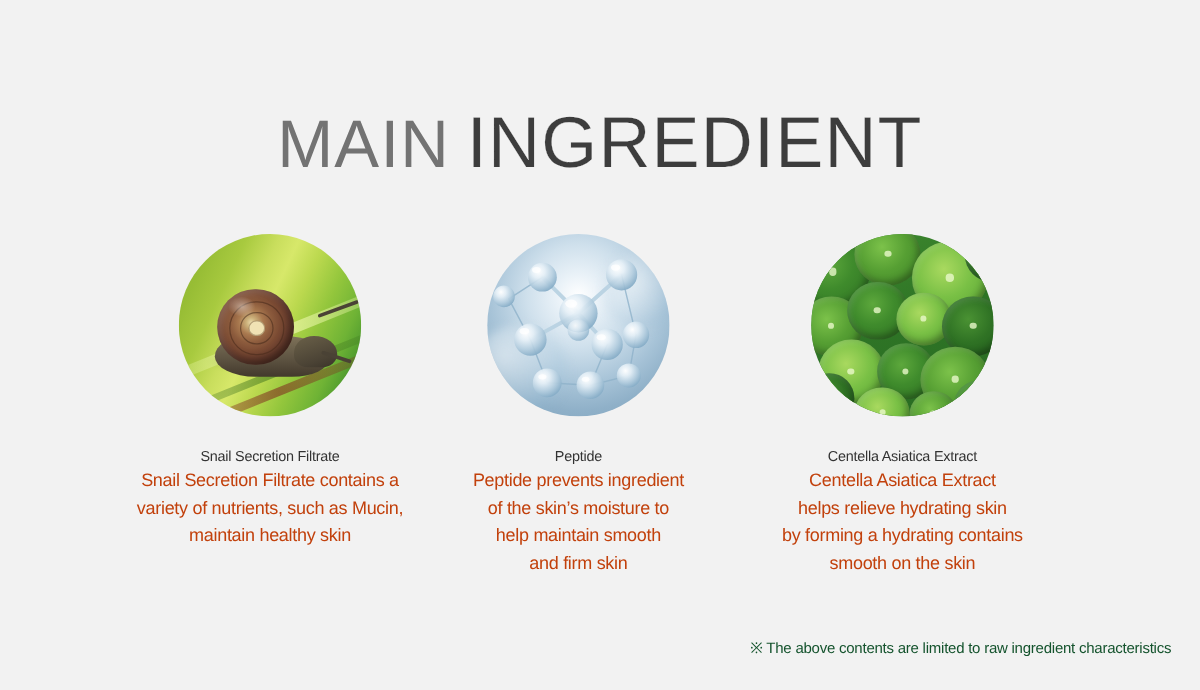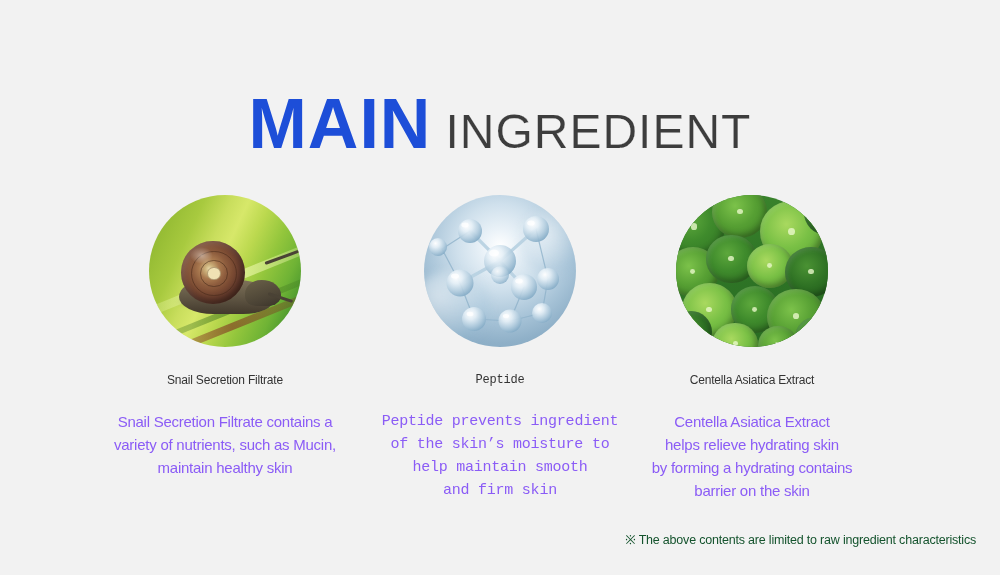--- a/index.html
+++ b/index.html
@@ -25,27 +25,27 @@
   
   .title-block {
     position: absolute;
     top: 84px;
     left: 0;
     width: 1000px;
     text-align: center;
     white-space: nowrap;
   }
   .title-strong {
-    font-size: 70px;
+    font-size: 56px;
     letter-spacing: 1px;
-    color: #1d4ed8;
-    font-weight: 700;
+    color: #737373;
+    font-weight: 400;
   }
   .title-light {
-    font-size: 48px;
+    font-size: 60px;
     letter-spacing: 1px;
     color: #2e2e2e;
     font-weight: 400;
     -webkit-text-stroke: 0.2px #f2f2f2;
     margin-left: 14px;
     opacity: .92;
     transform: scaleX(1.0);
     display: inline-block;
   }
 
@@ -57,43 +57,43 @@
     width: 1000px;
     height: 320px;
   }
   .col {
     position: absolute;
     top: 0;
     width: 300px;
     text-align: center;
   }
   .col-0 { left: 75px; }
-  .col-1 { left: 350px; font-family: Liberation Mono, monospace; }
+  .col-1 { left: 332px; }
   .col-2 { left: 602px; }
 
   .circle-wrap {
     width: 152px;
     height: 152px;
     margin: 0 auto;
     border-radius: 50%;
     overflow: hidden;
     position: relative;
   }
 
   .ingredient-name {
     margin-top: 26px;
     font-size: 12px;
     color: #333333;
     letter-spacing: -0.2px;
     line-height: 1.2;
   }
   .ingredient-desc {
-    margin-top: 24px;
+    margin-top: 3px;
     font-size: 15px;
-    color: #8b5cf6;
+    color: #c2410c;
     line-height: 1.52;
     letter-spacing: -0.25px;
     text-align: center;
   }
   .ingredient-desc span { display: block; }
 
   
   .footnote {
     position: absolute;
     top: 531px;
@@ -396,21 +396,21 @@
           <div class="leaf light" style="left:24%;  top:84%;  width:30%; height:28%;"></div>
           <div class="leaf mid" style="left:54%;  top:86%;  width:26%; height:25%;"></div>
           <div class="leaf dark" style="left:78%;  top:80%;  width:28%; height:27%;"></div>
         </div>
       </div>
       <div class="ingredient-name">Centella Asiatica Extract</div>
       <div class="ingredient-desc">
         <span>Centella Asiatica Extract</span>
         <span>helps relieve hydrating skin</span>
         <span>by forming a hydrating contains</span>
-        <span>barrier on the skin</span>
+        <span>smooth on the skin</span>
       </div>
     </div>
 
   </div>
 
   <div class="footnote">
     <span>※</span>
     <span>The above contents are limited to raw ingredient characteristics</span>
   </div>
 

